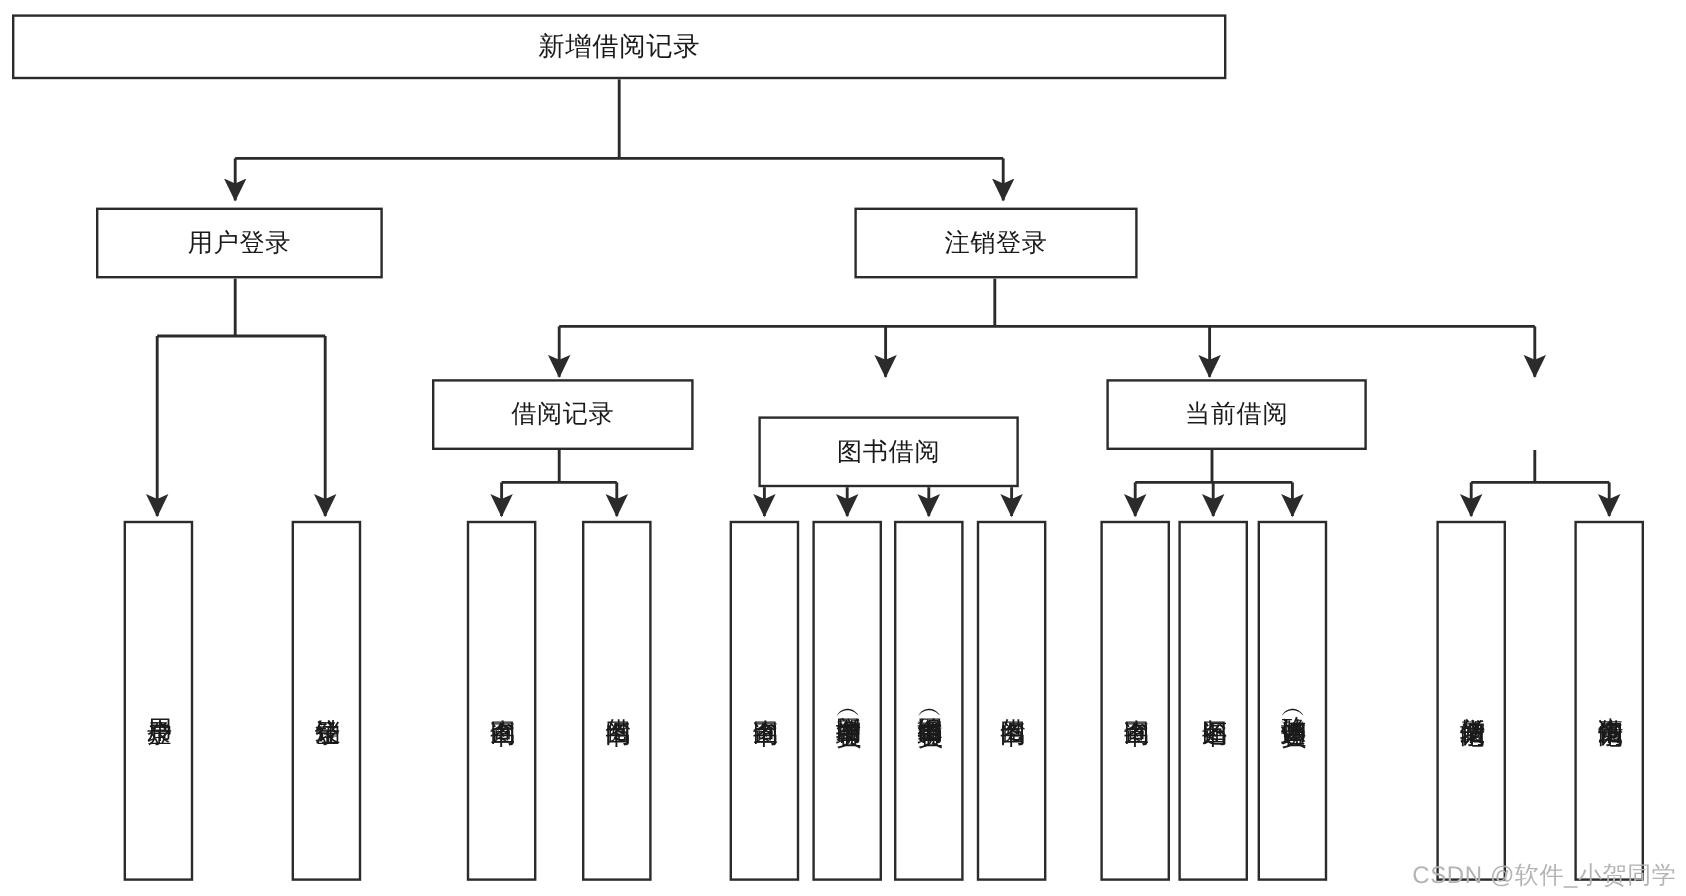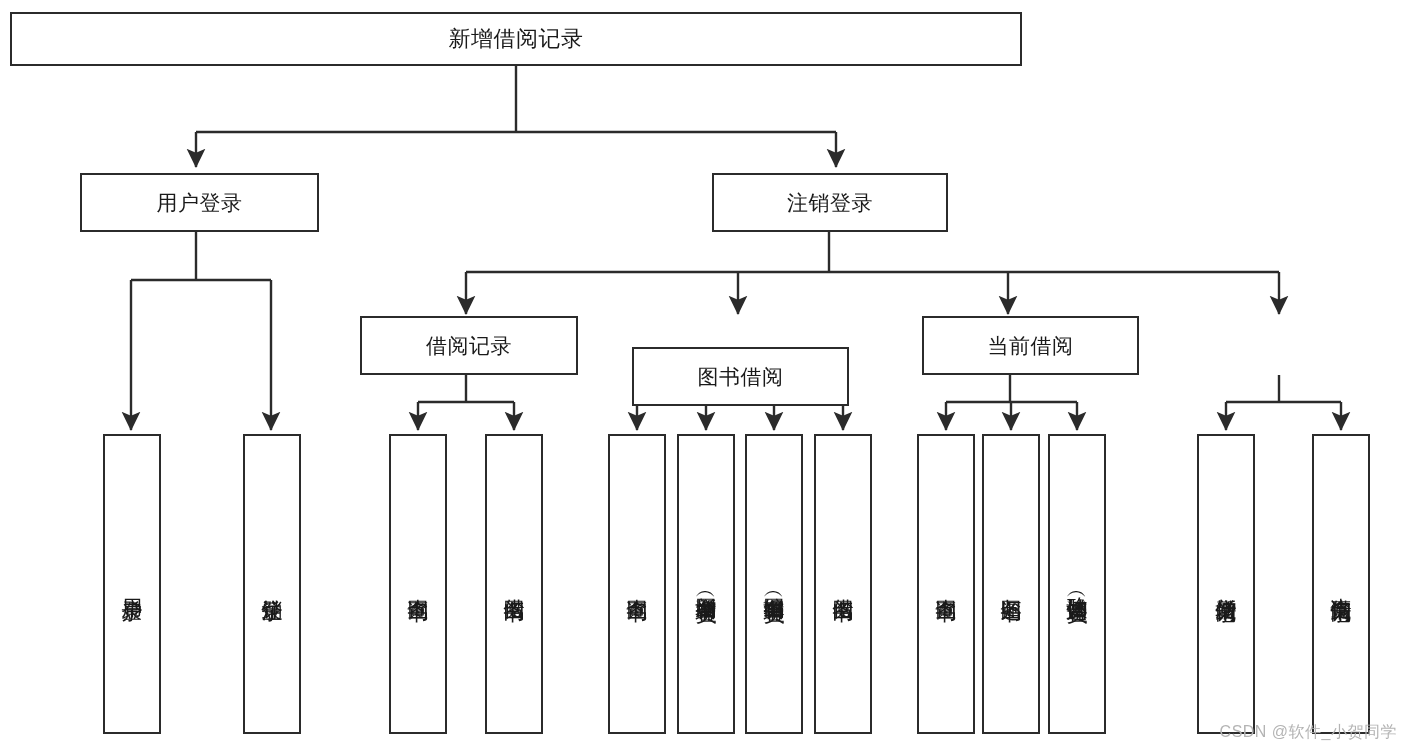--- a/index.html
+++ b/index.html
@@ -60,21 +60,21 @@
     text-orientation: upright;
     font-size: 21px;
     line-height: 1.15;
     letter-spacing: 1px;
     max-height: 272px;
   }
   #watermark {
     position: absolute;
     right: 8px;
     bottom: 4px;
-    font-size: 16px;
+    font-size: 20px;
     color: #b4b4b4;
     letter-spacing: 0.5px;
     user-select: none;
     white-space: nowrap;
   }
 </style>
 </head>
 <body>
 
 <div id="diagram-root">

